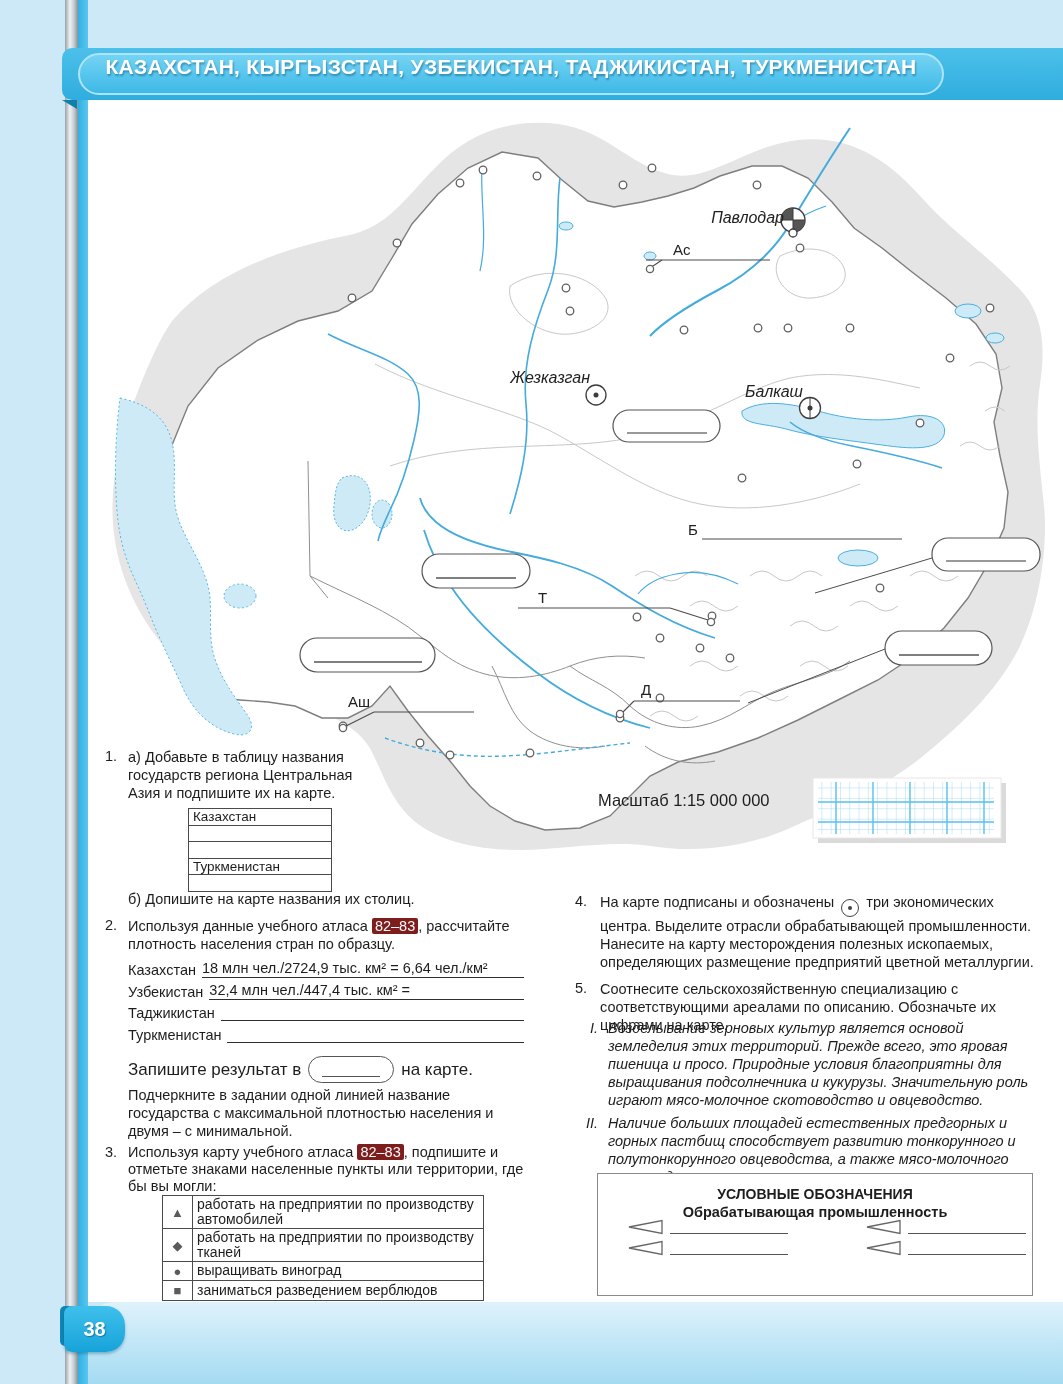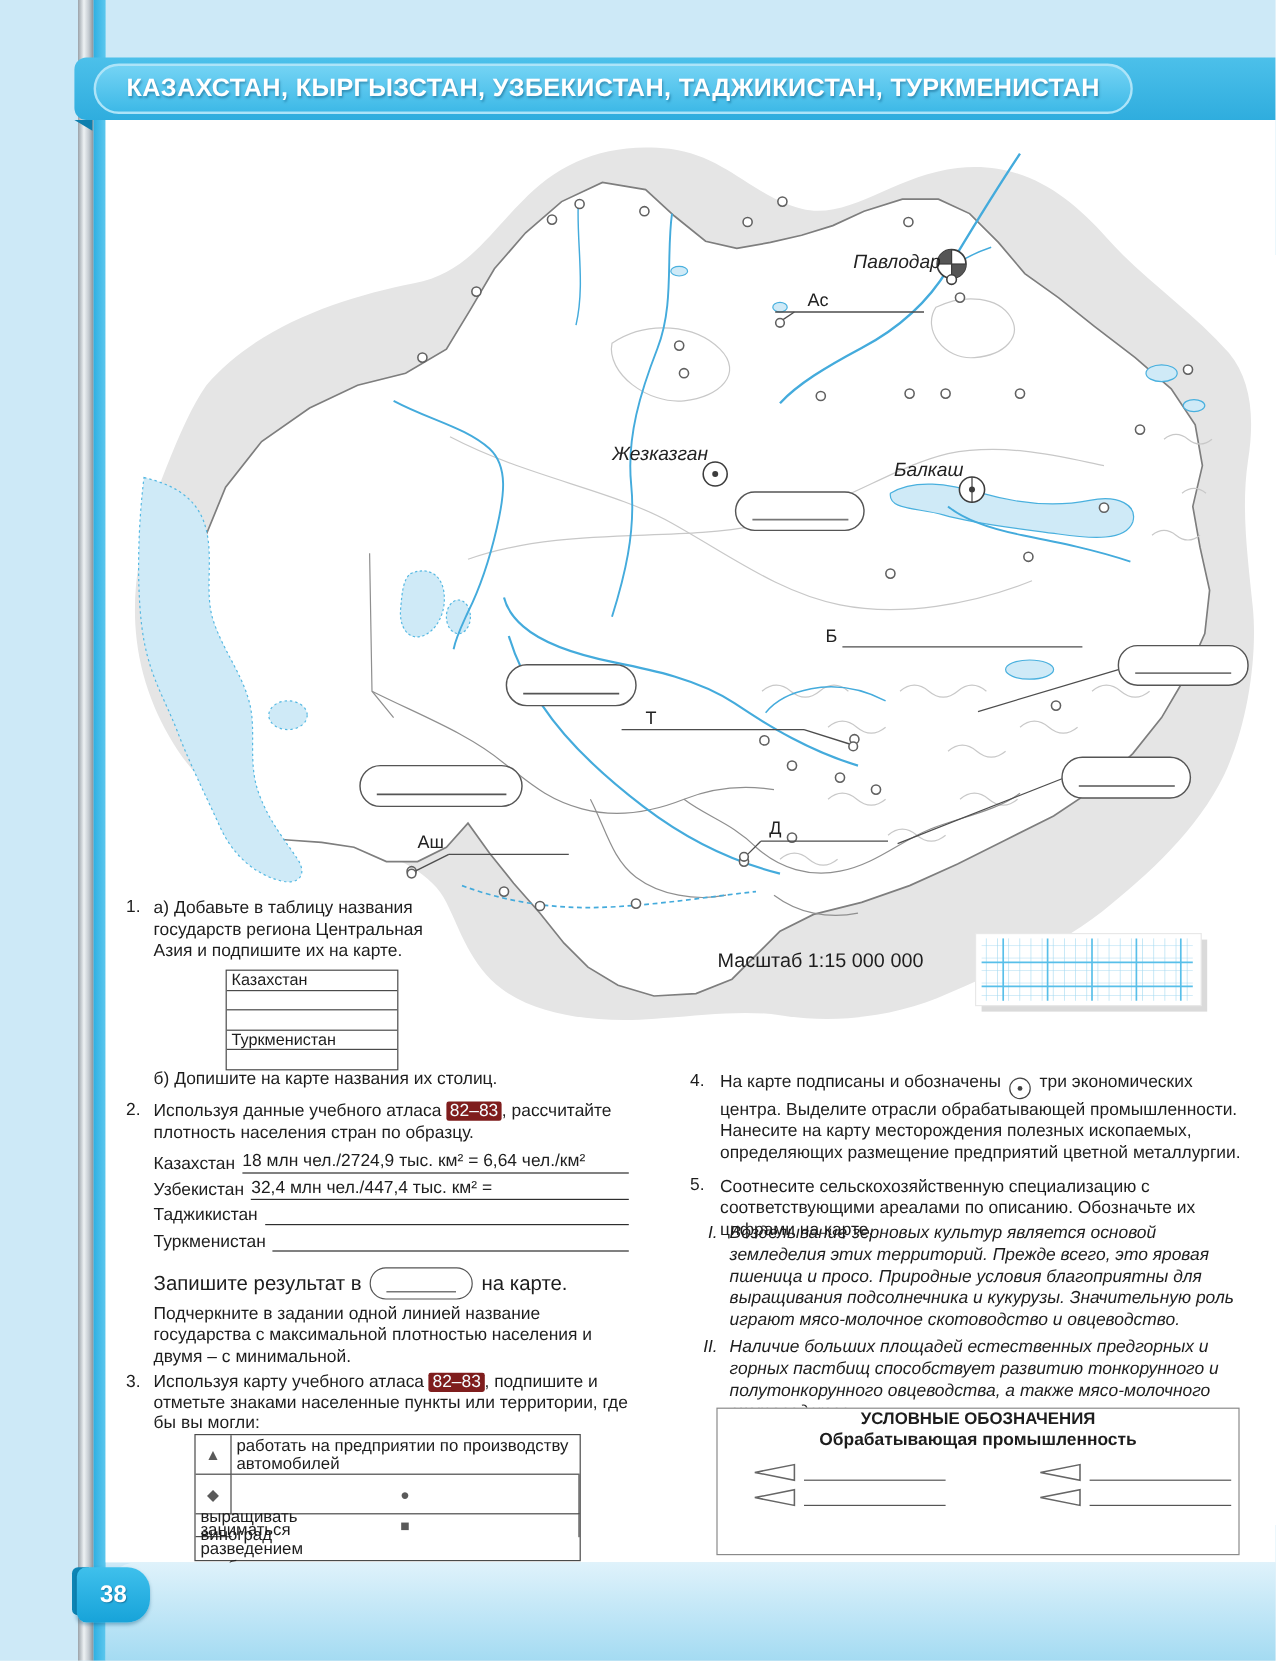--- a/index.html
+++ b/index.html
@@ -11,21 +11,21 @@
        background:linear-gradient(90deg,#9aa2a9,#eef2f4 38%,#c3cad0 70%,#879098)}
   .stripe{left:78px;top:0;width:10px;height:1384px;
        background:linear-gradient(90deg,#2fb0e2,#5cc7ee)}
   .white{left:88px;top:100px;width:975px;height:1202px;background:#ffffff}
   
   .banner{left:62px;top:48px;width:1001px;height:52px;
        background:linear-gradient(180deg,#4cc0ea,#2fadde);border-radius:10px 0 0 10px}
   .fold{left:62px;top:100px;width:0;height:0;border-top:9px solid #0e7fae;border-left:15px solid transparent}
   .capsule{left:78px;top:53px;width:866px;height:42px;border-radius:21px;
        background:linear-gradient(180deg,#74d3f4,#3db9e7);border:2px solid #ade4f8;
-       display:flex;align-items:center;justify-content:center;box-sizing:border-box}
+       display:flex;align-items:flex-start;justify-content:center;box-sizing:border-box}
   .capsule span{font-size:21px;font-weight:bold;color:#fff;letter-spacing:.3px;
        text-shadow:1px 2px 2px rgba(0,70,110,.45);white-space:nowrap}
   
   .tnum{font-size:14.5px}
   .ttext{font-size:14.5px;line-height:18px}
   .hl{background:#7f1d1d;color:#f6fcff;padding:0 3px;border-radius:2px}
   .t1table{left:188px;top:808px;width:142px;border:1px solid #4a4a4a}
   .t1table .row{height:15.5px;border-bottom:1px solid #4a4a4a;font-size:13.5px;
        line-height:15.5px;padding-left:4px}
   .t1table .row:last-child{border-bottom:none}
@@ -44,21 +44,21 @@
   .t3table .txt{border-bottom:1.2px solid #4a4a4a;font-size:14px;line-height:15.5px;
        padding:1px 4px;display:flex;flex-direction:column;justify-content:center}
   .t3table .sym.last,.t3table .txt.last{border-bottom:none}
   .ecirc{display:inline-flex;width:16px;height:16px;border:1.4px solid #444;border-radius:50%;
        align-items:center;justify-content:center;vertical-align:-3px;margin:0 3px}
   .ecirc i{width:4px;height:4px;border-radius:50%;background:#444}
   .roman{font-style:italic}
   
   .legend{left:597px;top:1173px;width:436px;height:123px;border:1.5px solid #8a8a8a;
        background:#fff;box-sizing:border-box}
-  .leg-title{text-align:center;font-weight:bold;font-size:14px;margin-top:0}
+  .leg-title{text-align:center;font-weight:bold;font-size:14px;margin-top:12px}
   .leg-sub{text-align:center;font-weight:bold;font-size:14.5px;margin-top:2px}
   .litem{position:absolute;display:flex;align-items:center;gap:6px}
   .lline{width:118px;border-bottom:1.4px solid #555;height:12px}
   
   .band{left:88px;top:1302px;width:975px;height:82px;border-top-left-radius:26px;
        background:linear-gradient(180deg,#dff2fb,#a4dbf2)}
   .tabfold{left:60px;top:1306px;width:14px;height:40px;background:#0e86b6;border-radius:5px 0 0 5px}
   .tab{left:64px;top:1306px;width:61px;height:46px;border-radius:8px 19px 19px 8px;
        background:linear-gradient(180deg,#3fc0ec,#17a3d9);box-shadow:0 2px 3px rgba(0,80,120,.35);
        display:flex;align-items:center;justify-content:center}
@@ -305,20 +305,21 @@
 
   <div class="abs tnum" style="left:105px;top:1144px">3.</div>
   <div class="abs ttext" style="left:128px;top:1144px;width:400px;line-height:17px">
     <span>Используя карту учебного атласа</span>
     <span class="hl">82–83</span><span>, подпишите и отметьте знаками населенные пункты или территории, где бы вы могли:</span>
   </div>
   <div class="abs t3table">
     <div class="sym">▲</div>
     <div class="txt">работать на предприятии по производству автомобилей</div>
     <div class="sym">◆</div>
+    <div class="txt">работать на предприятии по производству тканей</div>
     <div class="sym">●</div>
     <div class="txt">выращивать виноград</div>
     <div class="sym last">■</div>
     <div class="txt last">заниматься разведением верблюдов</div>
   </div>
 
   <div class="abs tnum" style="left:575px;top:893px">4.</div>
   <div class="abs ttext" style="left:600px;top:893px;width:437px">
     <span>На карте подписаны и обозначены</span>
     <span class="ecirc">

